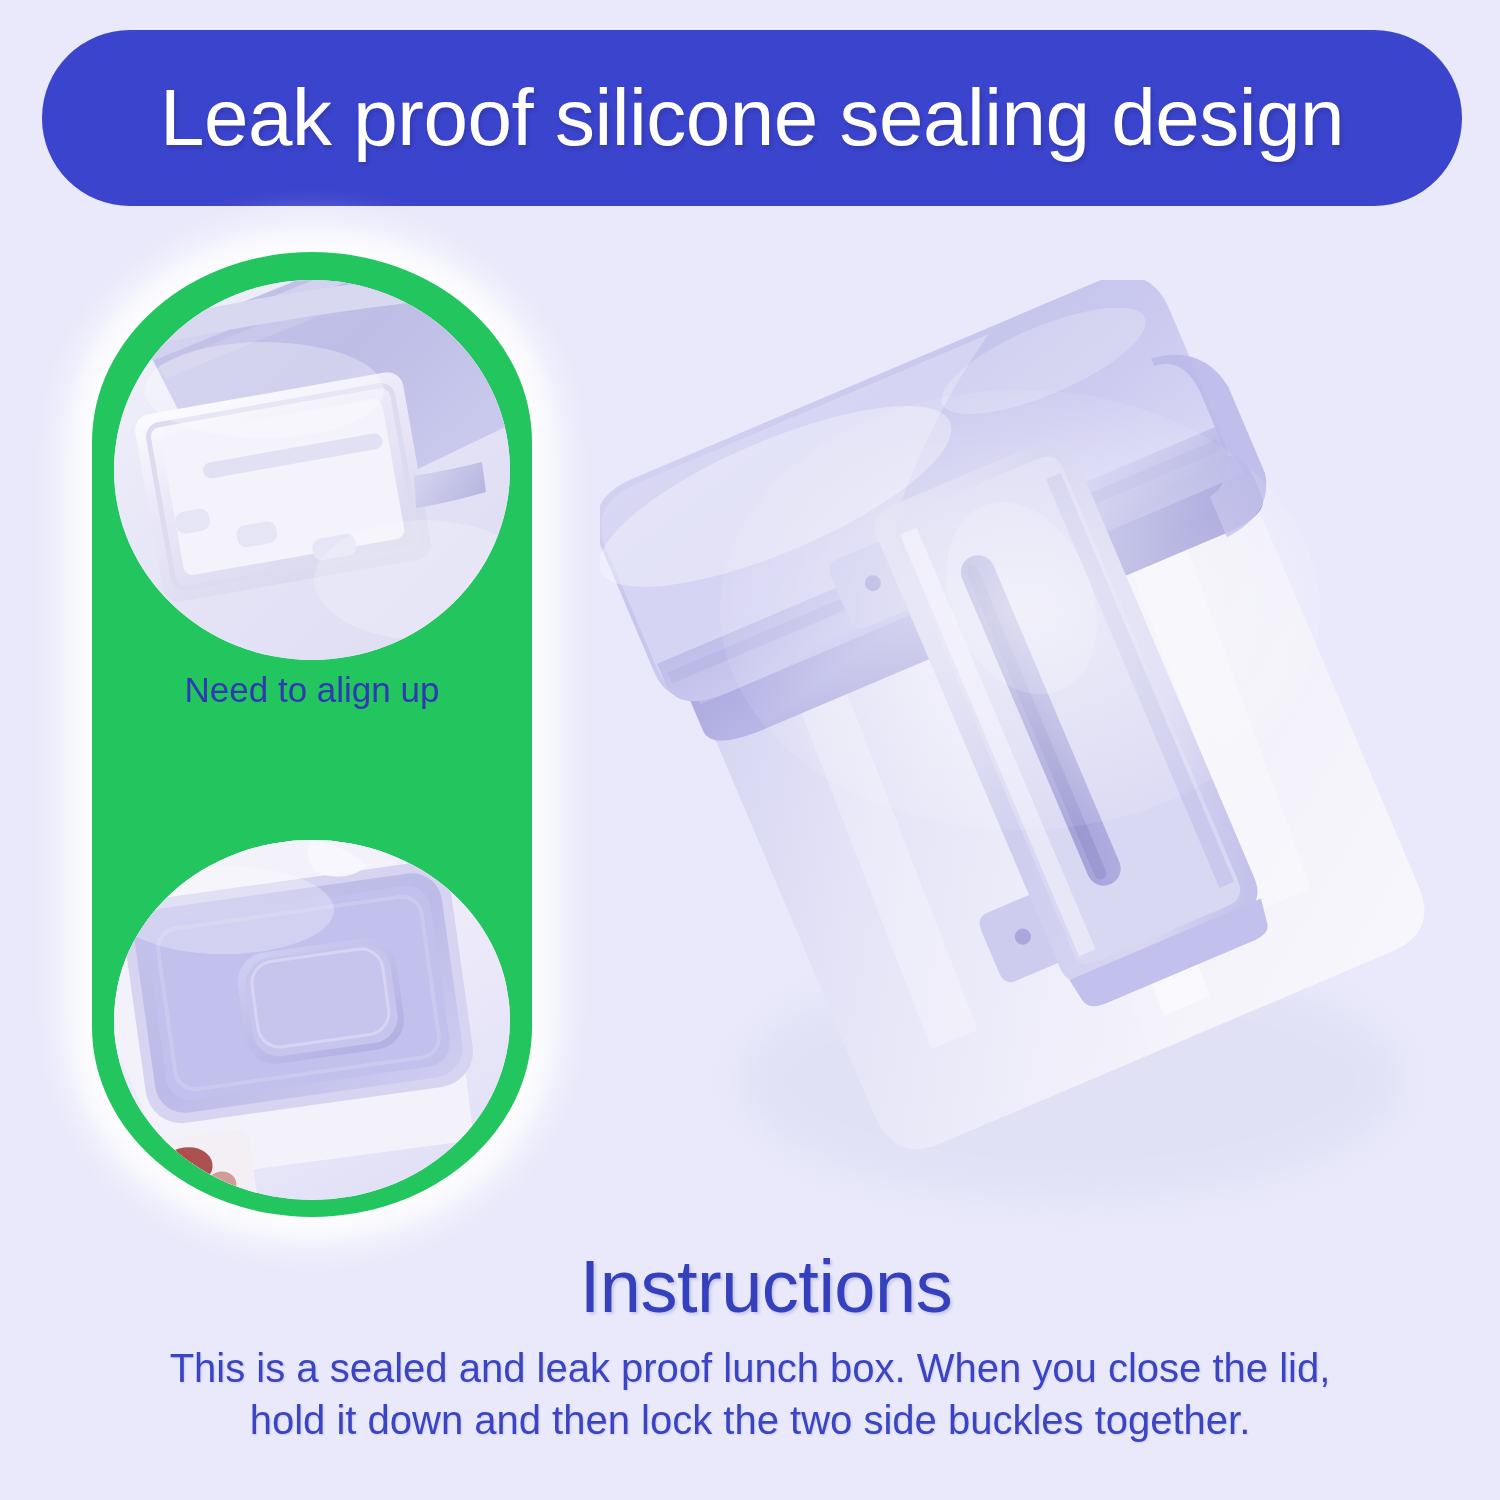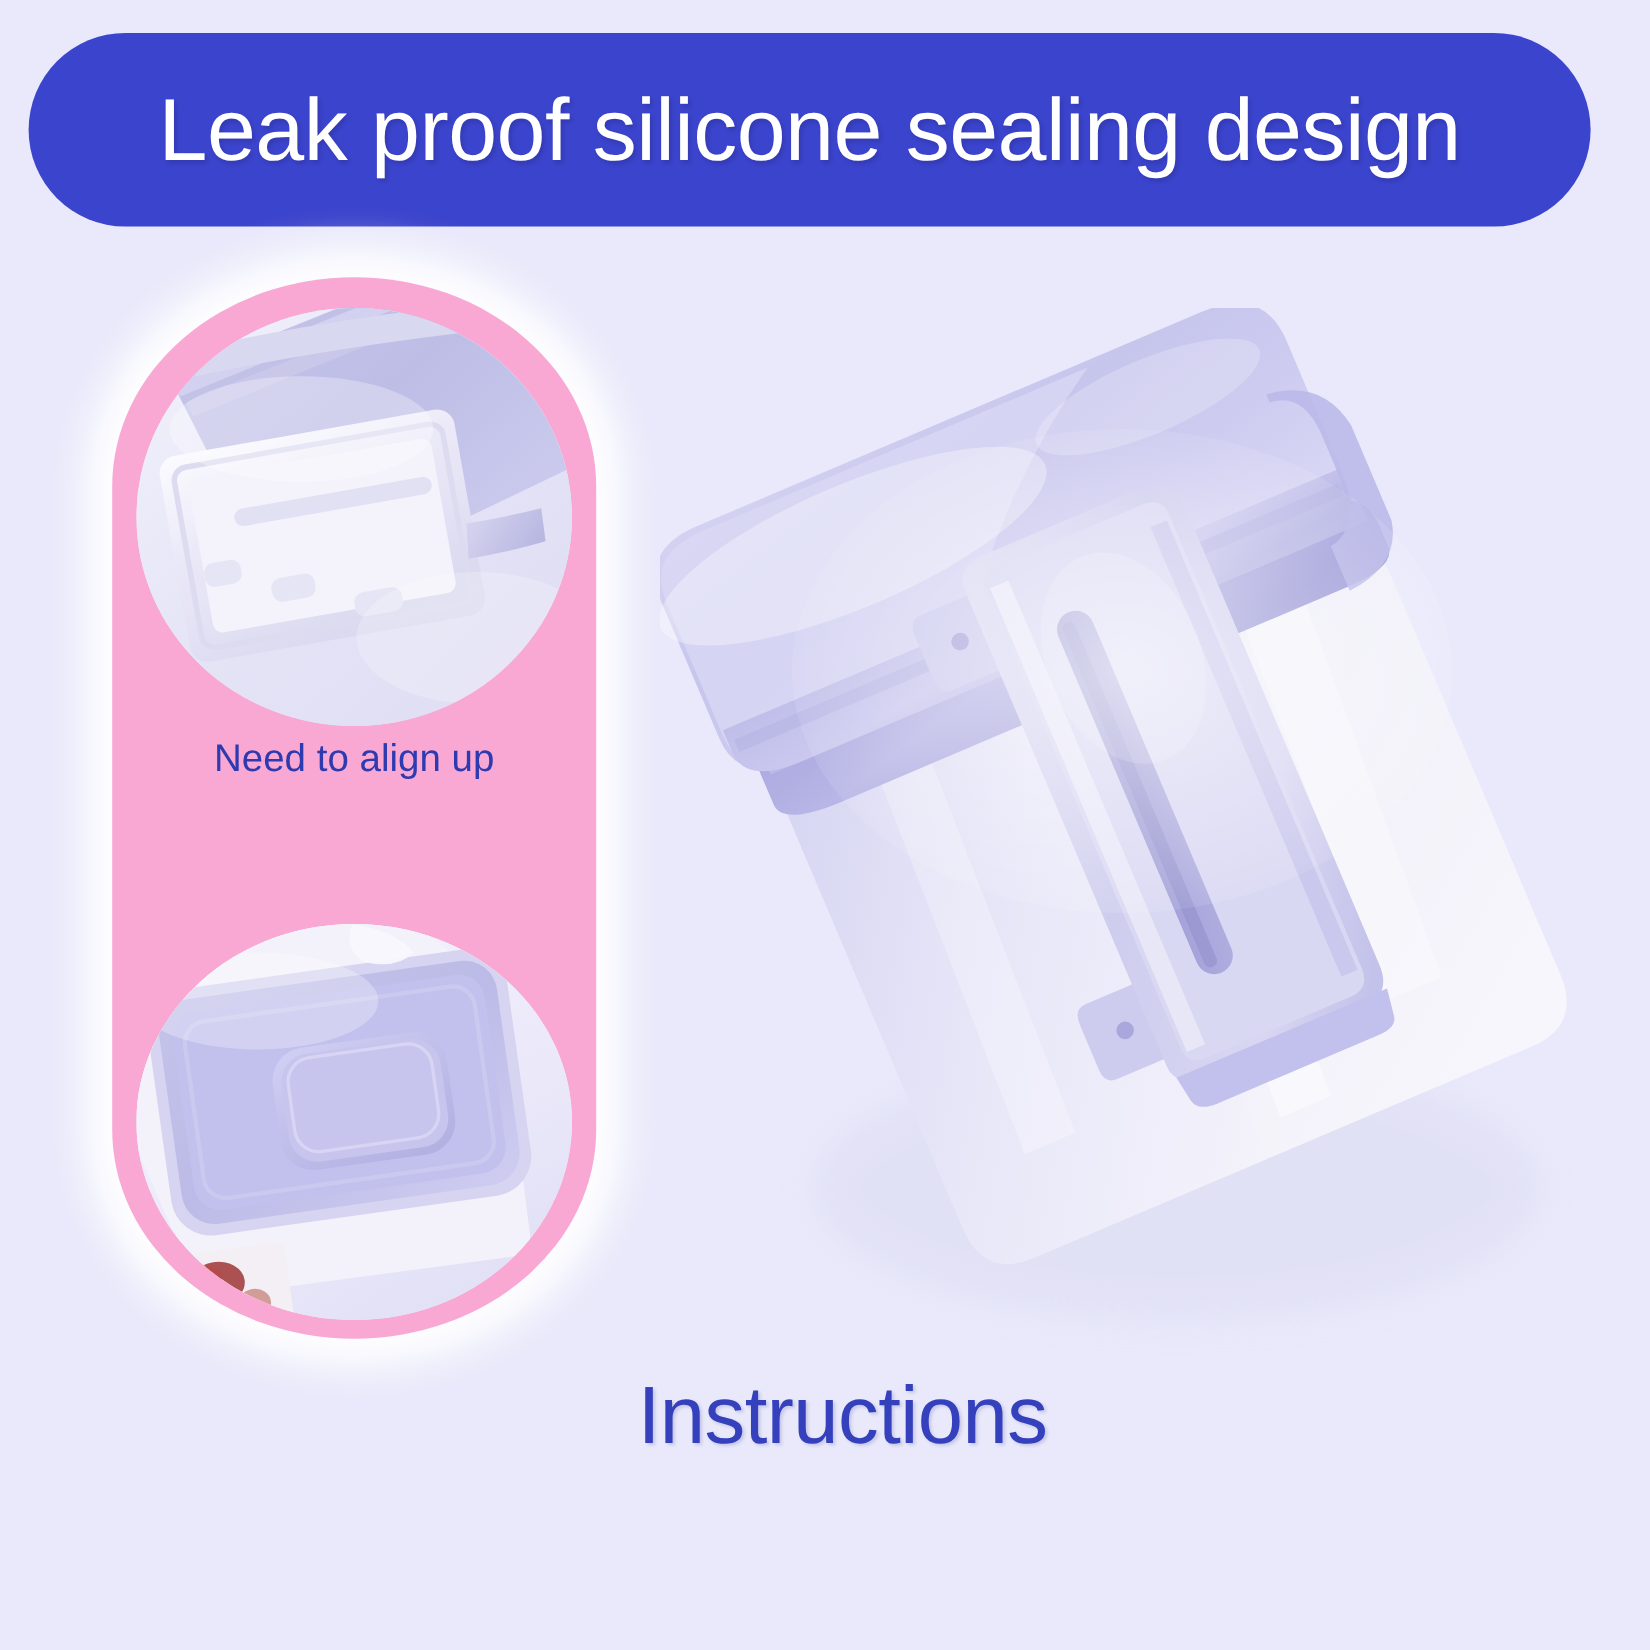--- a/index.html
+++ b/index.html
@@ -12,21 +12,21 @@
 
   body {
     background: #e9e9fb;
     font-family: "Liberation Sans", sans-serif;
     position: relative;
   }
 
   
   .header-banner {
     position: absolute;
-    left: 26px;
+    left: 42px;
     top: 30px;
     width: 1420px;
     height: 176px;
     background: #3b44cc;
     border-radius: 88px;
     display: flex;
     align-items: center;
     justify-content: center;
   }
   .header-title {
@@ -35,25 +35,25 @@
     font-weight: 400;
     letter-spacing: -0.5px;
     line-height: 1;
     white-space: nowrap;
     text-shadow: 2px 3px 4px rgba(20,20,80,0.20);
   }
 
   
   .inset-panel {
     position: absolute;
-    left: 102px;
+    left: 92px;
     top: 252px;
     width: 440px;
     height: 965px;
-    background: #f9a8d4;
+    background: #22c55e;
     border-radius: 220px / 190px;
     box-shadow: 0 0 34px 26px rgba(255,255,255,0.95);
   }
 
   .inset-photo {
     position: absolute;
     border-radius: 50%;
     overflow: hidden;
     background: #eceafa;
   }
@@ -383,13 +383,17 @@
       <ellipse cx="487" cy="320" rx="70" ry="100" fill="#ffffff" opacity="0.16"></ellipse>
 
     </g>
 
     <ellipse cx="420" cy="330" rx="300" ry="220" fill="url(#heroGlow)"></ellipse>
   </svg>
 </div>
 
 <div class="instructions-block">
   <div class="instructions-heading">Instructions</div>
+  <div class="instructions-body">
+    <div>This is a sealed and leak proof lunch box. When you close the lid,</div>
+    <div>hold it down and then lock the two side buckles together.</div>
+  </div>
 </div>
 
 </body></html>

